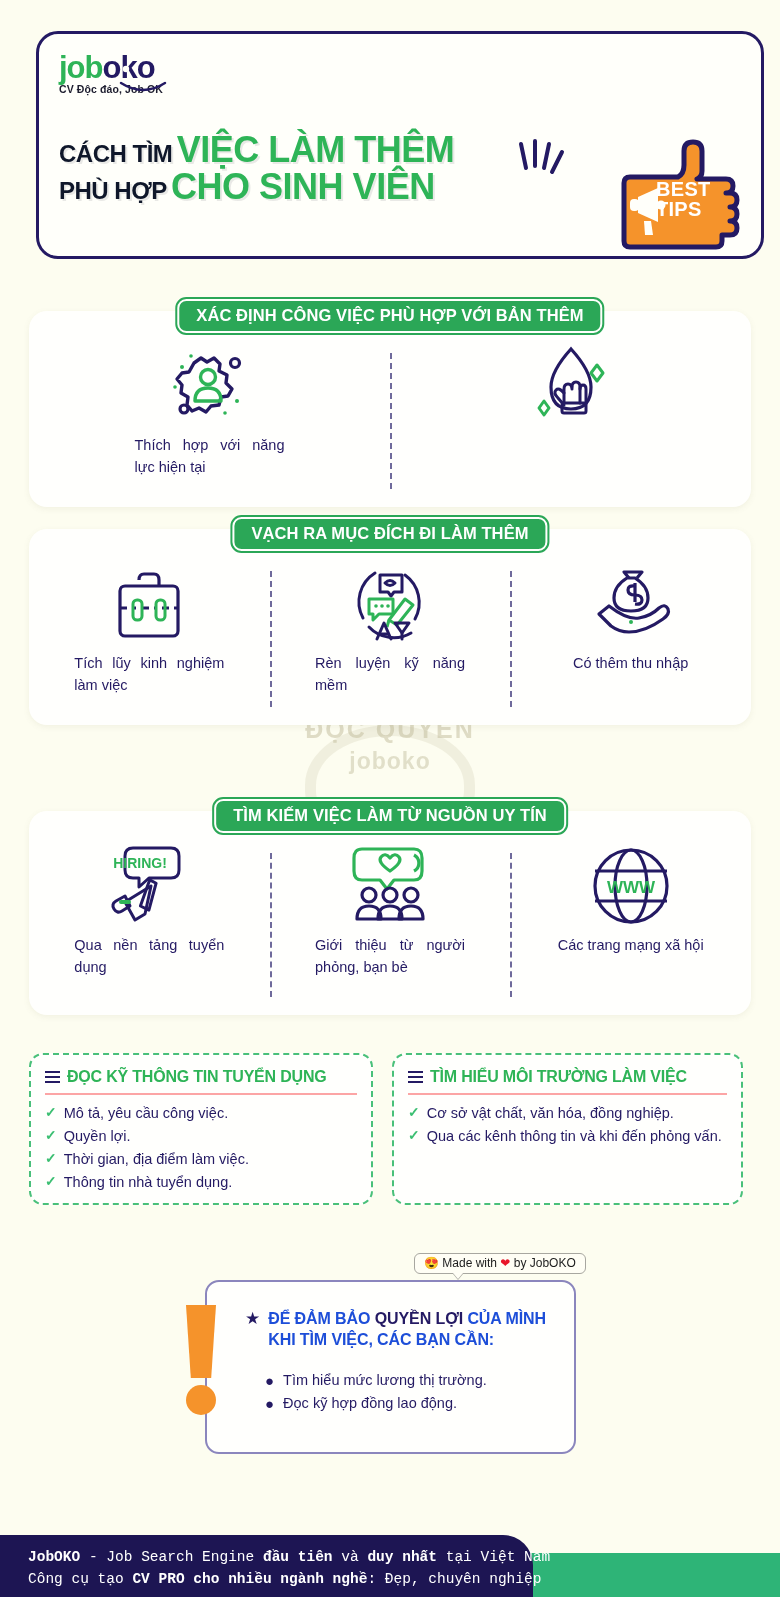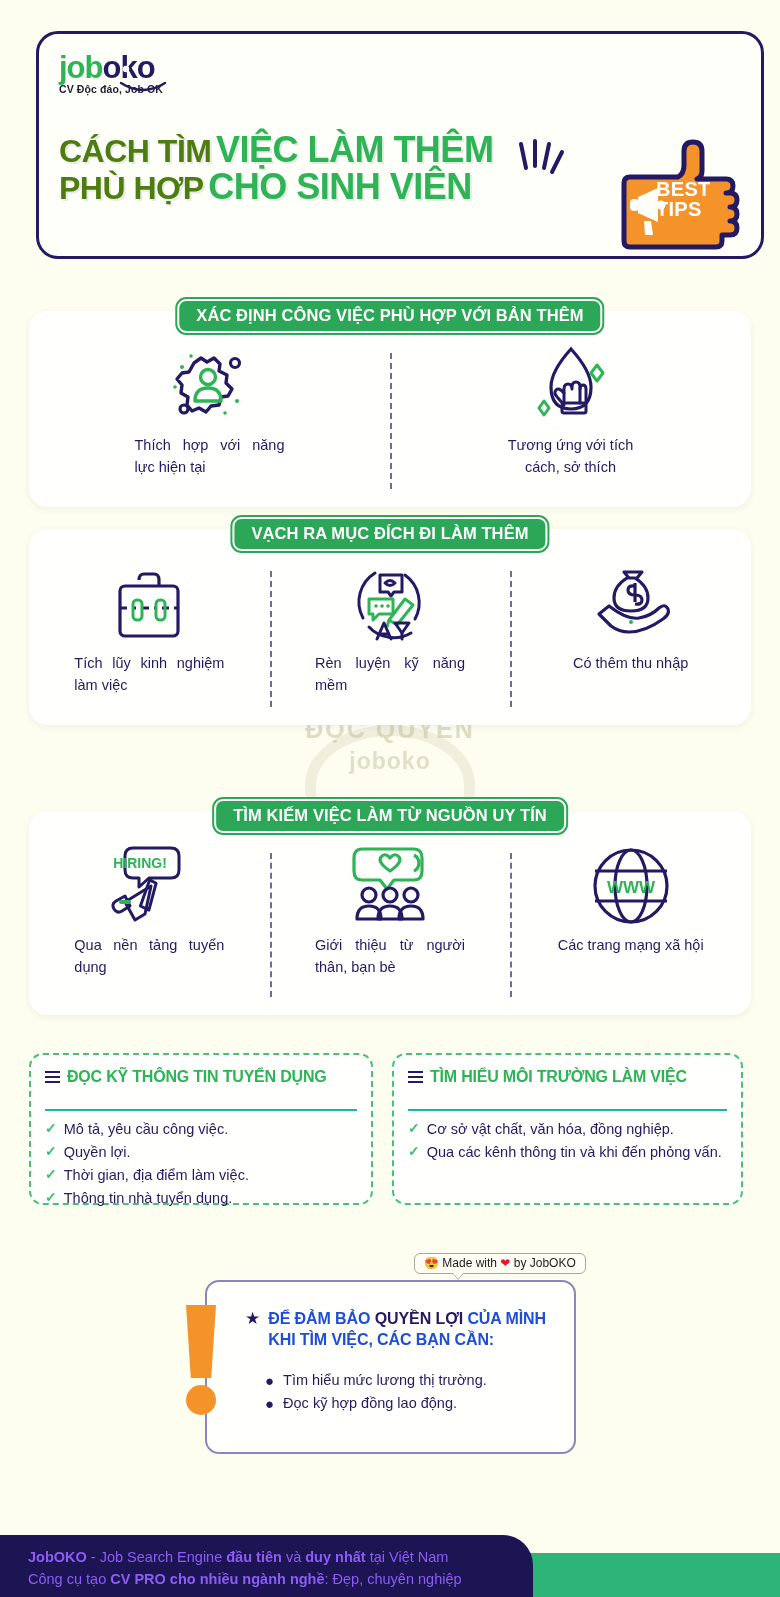--- a/index.html
+++ b/index.html
@@ -42,21 +42,21 @@
   .logo-job { color: #2eb457; }
   .logo-oko { color: #241a63; }
   .logo-svg { position: absolute; left: 56px; top: 3px; }
   .logo-tag {
     margin-top: 0; font-size: 10.5px; font-weight: bold; color: #1d1d2e;
     letter-spacing: .1px;
   }
   .title-block { position: absolute; left: 20px; top: 98px; }
   .title-line { line-height: 1.02; white-space: nowrap; }
   .t-dark {
-    color: #4d7c0f; font-size: 32px; font-weight: bold; font-style: normal;
+    color: #0f172a; font-size: 24px; font-weight: bold; font-style: normal;
     letter-spacing: -.5px; text-shadow: 2px 2px 0 rgba(200,200,200,.4);
   }
   .t-green {
     color: #2eb457; font-size: 36px; font-weight: bold;
     letter-spacing: -.5px; text-shadow: 2px 2px 0 rgba(200,200,200,.4);
   }
   .spark { position: absolute; left: 474px; top: 104px; }
   .badge-thumb { position: absolute; left: 557px; top: 101px; }
   .badge-text {
     position: absolute; left: 617px; top: 145px; color: #fff;
@@ -102,22 +102,22 @@
   
   .chk {
     position: absolute; top: 1053px; height: 152px;
     background: #fffffd; border: 2px dashed #49c07a; border-radius: 14px;
     z-index: 2;
   }
   #chk-left { left: 29px; width: 344px; }
   #chk-right { left: 392px; width: 351px; }
   .chk-head {
     display: flex; align-items: center; gap: 7px;
-    margin: 13px 14px 0 14px; padding-bottom: 23px;
-    border-bottom: 2px solid #14b8a6;
+    margin: 13px 14px 0 14px; padding-bottom: 7px;
+    border-bottom: 2px solid #fca5a5;
   }
   .ham { display: inline-flex; flex-direction: column; gap: 2.5px; }
   .ham i { display: block; width: 15px; height: 2.6px; background: #241a63; }
   .chk-title { color: #2eb457; font-size: 16px; font-weight: bold; letter-spacing: -.2px; white-space: nowrap; }
   .chk-list { margin: 7px 14px 0 14px; }
   .chk-item {
     display: flex; gap: 7px; color: #241a63; font-size: 14.5px;
     line-height: 1.52; margin-bottom: 1px;
   }
   .tick { color: #3cbf72; font-size: 14px; font-weight: bold; flex: none; line-height: 1.5; }
@@ -169,21 +169,21 @@
   }
   .f-green span {
     position: absolute; left: 50%; top: 50%; transform: translate(-50%,-50%);
     color: #241a63; font-size: 15px; font-weight: bold; white-space: nowrap; margin-top: 36px;
   }
   .f-navy {
     position: absolute; left: 0; top: 1535px; width: 533px; height: 62px;
     background: #1d1553; border-top-right-radius: 30px; z-index: 3;
   }
   .f-navy .fl {
-    position: absolute; left: 28px; color: #8b5cf6; font-size: 14.5px; white-space: nowrap;
+    position: absolute; left: 28px; color: #ffffff; font-size: 14.5px; white-space: nowrap; font-family: Liberation Mono, monospace;
   }
   .f-navy .l1 { top: 14px; }
   .f-navy .l2 { top: 36px; }
   .f-navy b { font-weight: bold; }
 </style>
 </head>
 <body>
 
 <div class="page">
 
@@ -286,21 +286,20 @@
               <path d="M49 46 q0 -4 3 -4 q3 0 3 4 v14"></path>
               <path d="M33 50 q-5 -6 -8 -3 q-3 3 2 8 l6 7"></path>
               <rect x="31" y="60" width="24" height="10" rx="2"></rect>
             </g>
             <g fill="none" stroke="#2eb457" stroke-width="3" stroke-linejoin="round">
               <path d="M66 22 l6 8 l-6 8 l-6 -8 z"></path>
               <path d="M13 58 l5 7 l-5 7 l-5 -7 z"></path>
             </g>
           </svg>
         </div>
-        <div class="col-label c">Tương ứng với tích cách, sở thích</div>
       </div>
     </div>
   </div>
 
   <div class="sec" id="sec2">
     <div class="pill">VẠCH RA MỤC ĐÍCH ĐI LÀM THÊM</div>
     <div class="cols">
 
       <div class="col">
         <div class="col-icon">
@@ -406,21 +405,21 @@
             <g fill="none" stroke="#241a63" stroke-width="3.2" stroke-linejoin="round">
               <circle cx="25" cy="54" r="7"></circle>
                 <path d="M13 78 q0 -13 12 -13 q12 0 12 13 z"></path>
               <circle cx="46" cy="54" r="7"></circle>
                 <path d="M34 78 q0 -13 12 -13 q12 0 12 13 z"></path>
               <circle cx="67" cy="54" r="7"></circle>
                 <path d="M55 78 q0 -13 12 -13 q12 0 12 13 z"></path>
             </g>
           </svg>
         </div>
-        <div class="col-label">Giới thiệu từ người thân, bạn bè</div>
+        <div class="col-label">Giới thiệu từ người phỏng, bạn bè</div>
       </div>
 
       <div class="col">
         <div class="col-icon">
           <svg width="90" height="90" viewBox="0 0 90 90">
             <g fill="none" stroke="#241a63" stroke-width="3.2">
               <circle cx="45" cy="45" r="36"></circle>
               <ellipse cx="45" cy="45" rx="16" ry="36"></ellipse>
               <line x1="9" y1="30" x2="81" y2="30"></line>
               <line x1="9" y1="60" x2="81" y2="60"></line>

